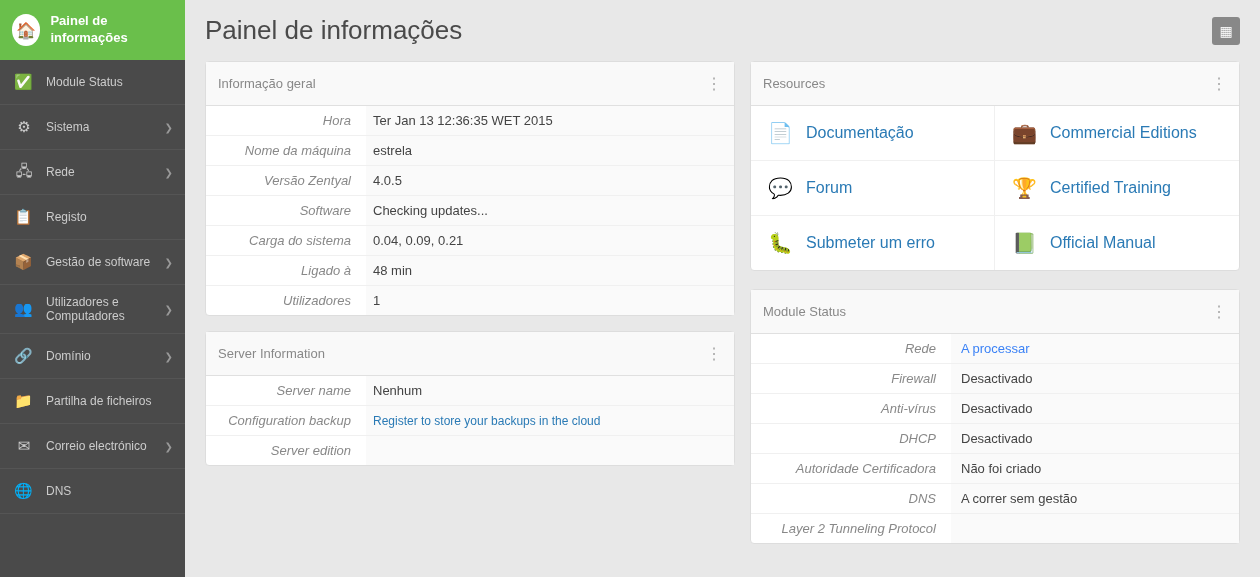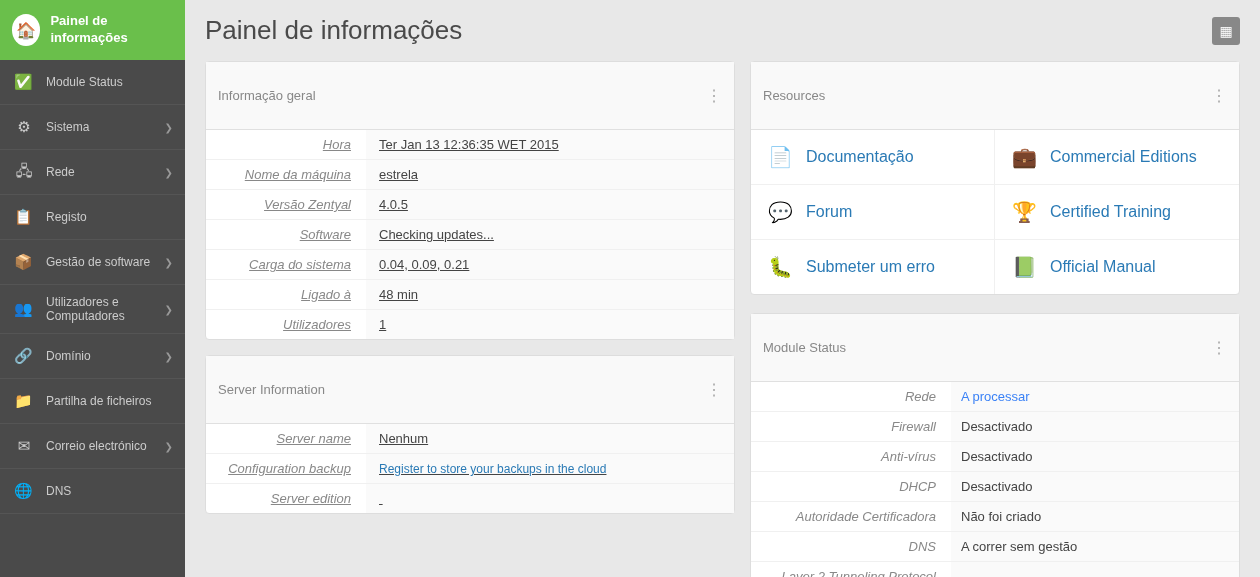--- a/index.html
+++ b/index.html
@@ -19,29 +19,29 @@
     .main { flex: 1; padding: 15px 20px; overflow-y: auto; background: #e8e8e8; }
     .page-title { font-size: 26px; color: #4a4a4a; font-weight: normal; margin-bottom: 15px; display: flex; align-items: center; justify-content: space-between; }
     .page-title-icon { width: 28px; height: 28px; background: #888; border-radius: 3px; display: flex; align-items: center; justify-content: center; color: #fff; font-size: 14px; }
 
     .content-area { display: flex; gap: 15px; }
     .left-col { flex: 1; display: flex; flex-direction: column; gap: 15px; }
     .right-col { width: 490px; flex-shrink: 0; display: flex; flex-direction: column; gap: 18px; }
 
     
     .panel { background: #fff; border: 1px solid #ddd; border-radius: 4px; }
-    .panel-header { padding: 24px 12px; border-bottom: 1px solid #e0e0e0; display: flex; justify-content: space-between; align-items: center; background: #f9f9f9; }
+    .panel-header { padding: 12px 12px; border-bottom: 1px solid #e0e0e0; display: flex; justify-content: space-between; align-items: center; background: #f9f9f9; }
     .panel-title { color: #888; font-size: 13px; }
     .panel-menu-icon { color: #aaa; font-size: 16px; cursor: pointer; }
 
     
     .info-table { width: 100%; border-collapse: collapse; }
     .info-table tr { border-bottom: 1px solid #f0f0f0; }
     .info-table tr:last-child { border-bottom: none; }
-    .info-table td { padding: 7px 13px; text-decoration: underline; }
+    .info-table td { padding: 7px 7px; }
     .info-table td:first-child { text-align: right; color: #888; font-style: italic; width: 160px; padding-right: 15px; }
     .info-table td:last-child { color: #444; background: #fafafa; }
 
     
     .resources-grid { display: grid; grid-template-columns: 1fr 1fr; gap: 0; }
     .resource-item { display: flex; align-items: center; gap: 10px; padding: 12px 15px; border-bottom: 1px solid #f0f0f0; border-right: 1px solid #f0f0f0; cursor: pointer; }
     .resource-item:nth-child(2n) { border-right: none; }
     .resource-item:nth-last-child(-n+2) { border-bottom: none; }
     .resource-icon { width: 30px; height: 30px; display: flex; align-items: center; justify-content: center; font-size: 20px; flex-shrink: 0; }
     .resource-label { color: #2a7ab5; font-size: 16px; }

